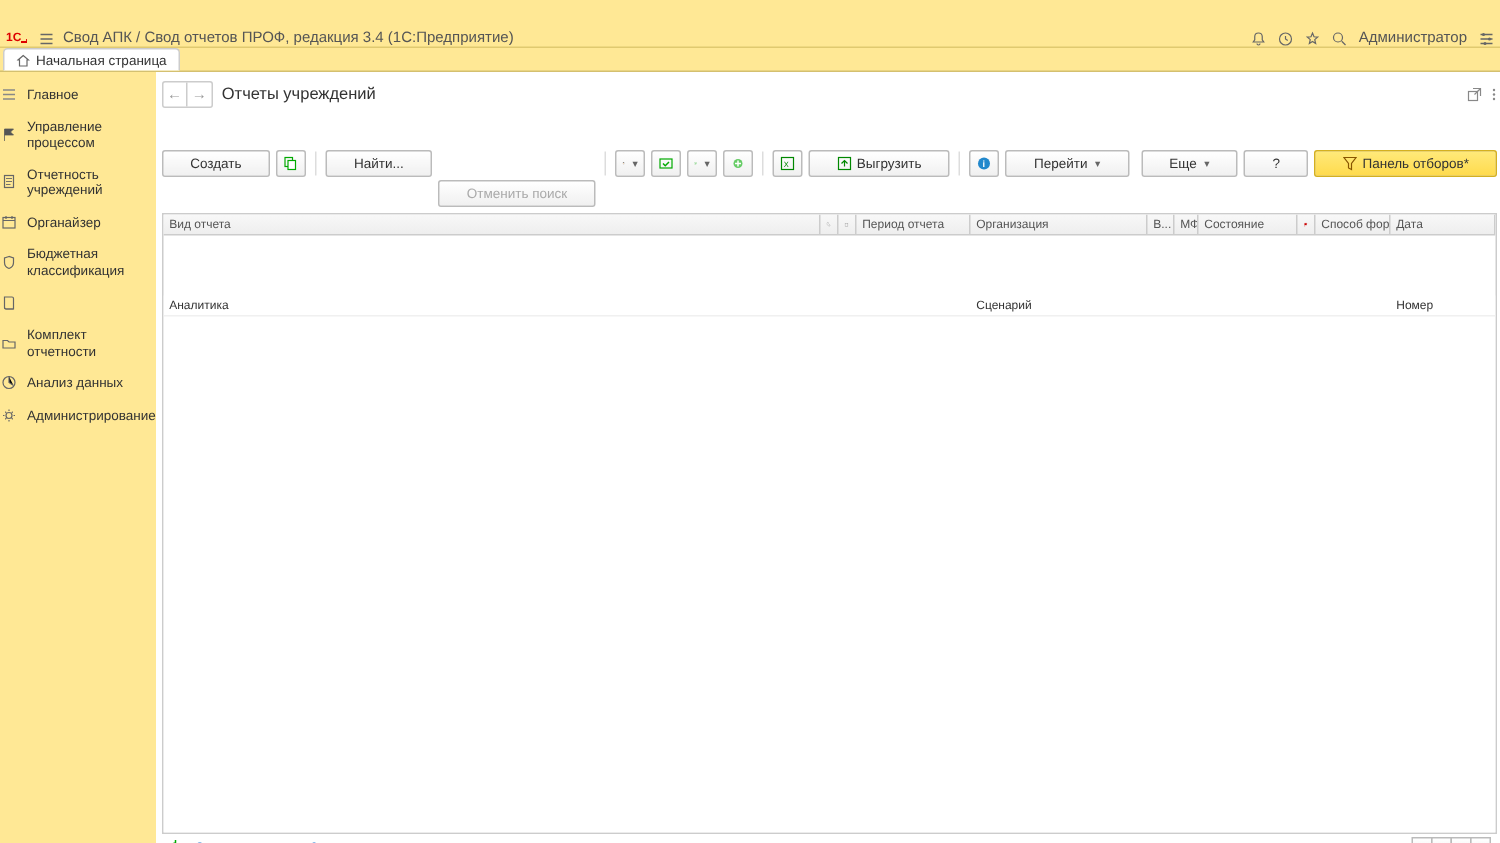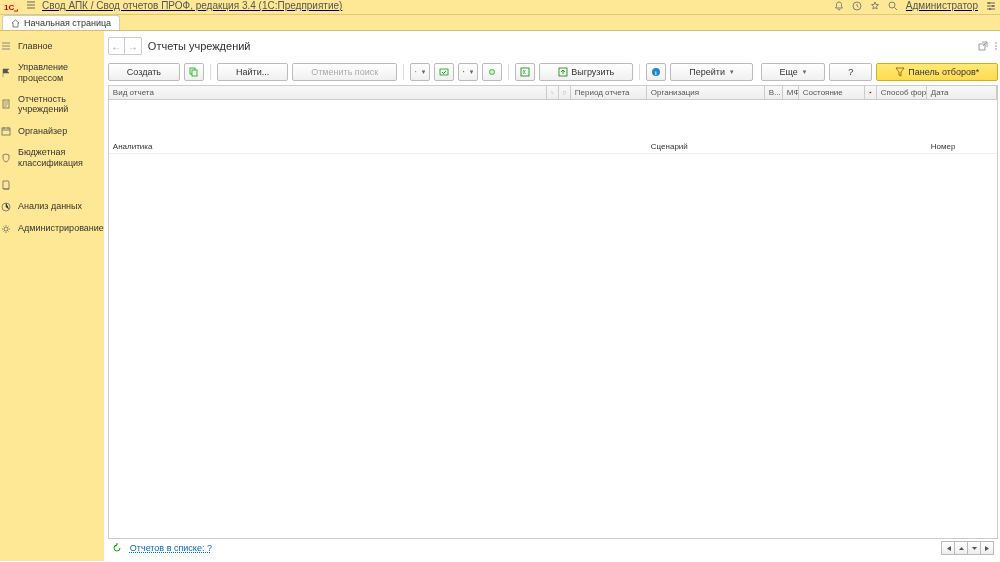--- a/index.html
+++ b/index.html
@@ -1,19 +1,19 @@
 <!DOCTYPE html>
 <html><head>
 <meta charset="utf-8">
 <style>
 * { box-sizing: border-box; margin: 0; padding: 0; font-family: Arial, sans-serif; }
 body { width: 1000px; height: 562px; background: #fff; font-size: 10px; overflow: hidden; }
 
 
-.titlebar { height: 15px; background: #ffe895; display: flex; align-items: flex-start; padding: 0 4px; border-bottom: 1px solid #e0c970; text-decoration: underline; }
+.titlebar { height: 32px; background: #ffe895; display: flex; align-items: flex-end; padding: 0 4px; border-bottom: 1px solid #e0c970; }
 .titlebar .logo { width: 16px; height: 14px; color: #d00; font-weight: bold; font-size: 8px; display:flex; align-items:center; }
 .titlebar .menu-icon { margin: 0 6px; color: #666; cursor: pointer; }
 .titlebar .title { color: #555; flex: 1; }
 .titlebar .right-icons { display: flex; gap: 8px; align-items: center; color: #555; }
 .titlebar .right-icons span { cursor: pointer; }
 
 
 .tabbar { height: 16px; background: #ffe895; display: flex; align-items: stretch; border-bottom: 1px solid #d4c070; }
 .tab { background: #fff; border: 1px solid #ccc; border-bottom: none; padding: 4px 8px; display: flex; align-items: center; gap: 4px; font-size: 9px; color: #333; margin-left: 2px; border-radius: 3px 3px 0 0; }
 .tab .home-icon { font-size: 9px; }
@@ -35,21 +35,21 @@
 .nav-arrows span { width: 16px; height: 16px; display: flex; align-items: center; justify-content: center; color: #999; cursor: pointer; }
 .nav-arrows span:first-child { border-right: 1px solid #ccc; }
 .content-title { font-size: 11px; color: #333; }
 .header-right { margin-left: auto; display: flex; gap: 6px; color: #888; }
 .header-right span { cursor: pointer; }
 
 
 .toolbar { display: flex; align-items: center; gap: 4px; padding: 2px 0; flex-wrap: nowrap; }
 .btn { height: 18px; padding: 0 18px; border: 1px solid #bbb; border-radius: 2px; background: linear-gradient(#fff,#f0f0f0); display: inline-flex; align-items: center; gap: 3px; font-size: 9px; color: #333; cursor: pointer; white-space: nowrap; }
 .btn.icon-only { padding: 0 4px; width: 20px; justify-content: center; }
-.btn.disabled { color: #aaa; cursor: default; }
+.btn.disabled { color: #aaa; cursor: default; margin-top: 40px; }
 .btn.yellow { background: linear-gradient(#ffe97a,#ffdb4d); border-color: #d4b020; }
 .toolbar-sep { width: 1px; height: 16px; background: #ddd; margin: 0 2px; }
 .toolbar-spacer { flex: 1; }
 .dropdown-arrow { font-size: 7px; color: #666; margin-left: 2px; }
 
 
 .table { border: 1px solid #ccc; flex: 1; display: flex; flex-direction: column; margin-top: 2px; overflow: hidden; gap: 40px; }
 .thead { display: flex; background: linear-gradient(#f8f8f8,#eee); border-bottom: 1px solid #ccc; height: 14px; }
 .th { border-right: 1px solid #ccc; padding: 1px 4px; font-size: 8px; color: #555; display: flex; align-items: center; overflow: hidden; white-space: nowrap; }
 .tbody { flex: 1; background: #fff; }
@@ -185,20 +185,28 @@
         </span>
       <span class="label">Бюджетная классификация</span>
     </div>
     <div class="sidebar-item">
       <span class="icon">
           <svg width="10" height="10" viewBox="0 0 10 10">
             <path d="M2 1h5a1 1 0 011 1v7H3a1 1 0 01-1-1V1z" fill="none" stroke="#666" stroke-width="0.8"></path>
             <path d="M2 8a1 1 0 001 1h5" stroke="#666" stroke-width="0.8" fill="none"></path>
           </svg>
         </span>
+    </div>
+    <div class="sidebar-item">
+      <span class="icon">
+          <svg width="10" height="10" viewBox="0 0 10 10">
+            <path d="M1 3h3l1 1h4v4H1z" fill="none" stroke="#666" stroke-width="0.8"></path>
+          </svg>
+        </span>
+      <span class="label">Комплект отчетности</span>
     </div>
     <div class="sidebar-item">
       <span class="icon">
           <svg width="10" height="10" viewBox="0 0 10 10">
             <circle cx="5" cy="5" r="4" fill="none" stroke="#666" stroke-width="0.8"></circle>
             <path d="M5 1v4l3 2" stroke="#666" stroke-width="0.8"></path>
           </svg>
         </span>
       <span class="label">Анализ данных</span>
     </div>

